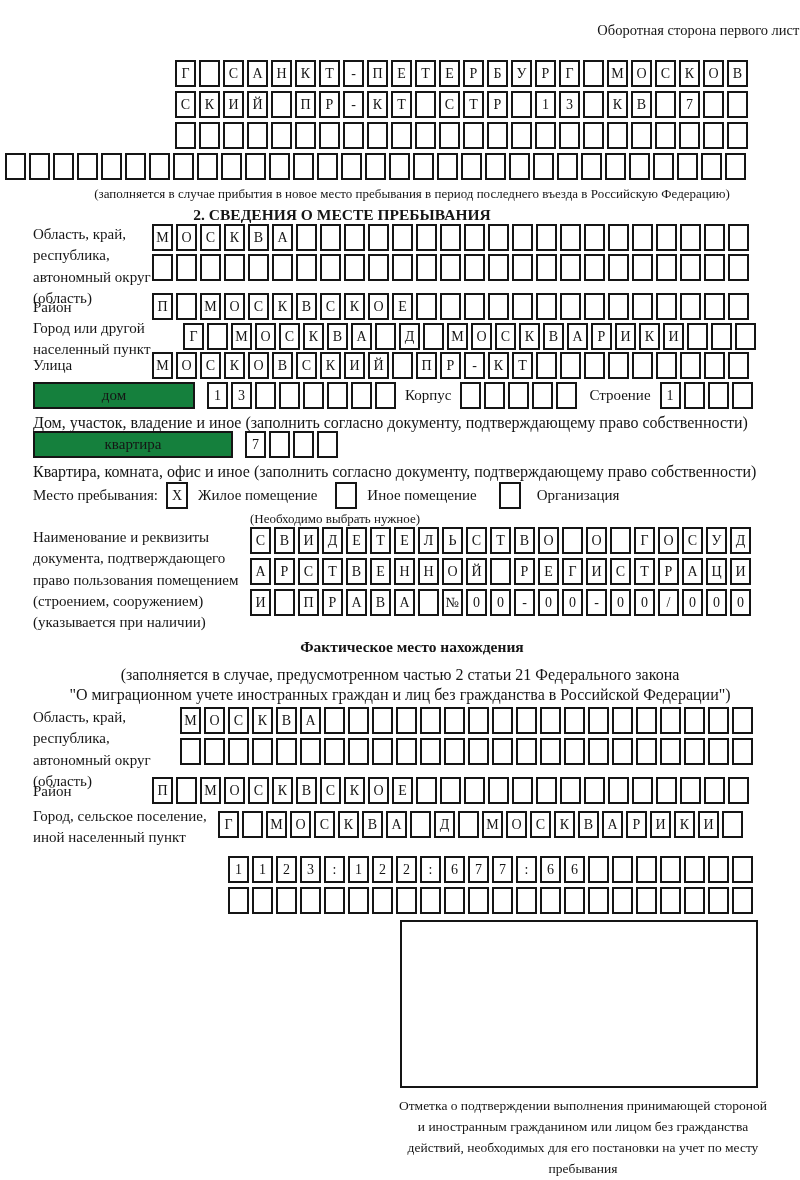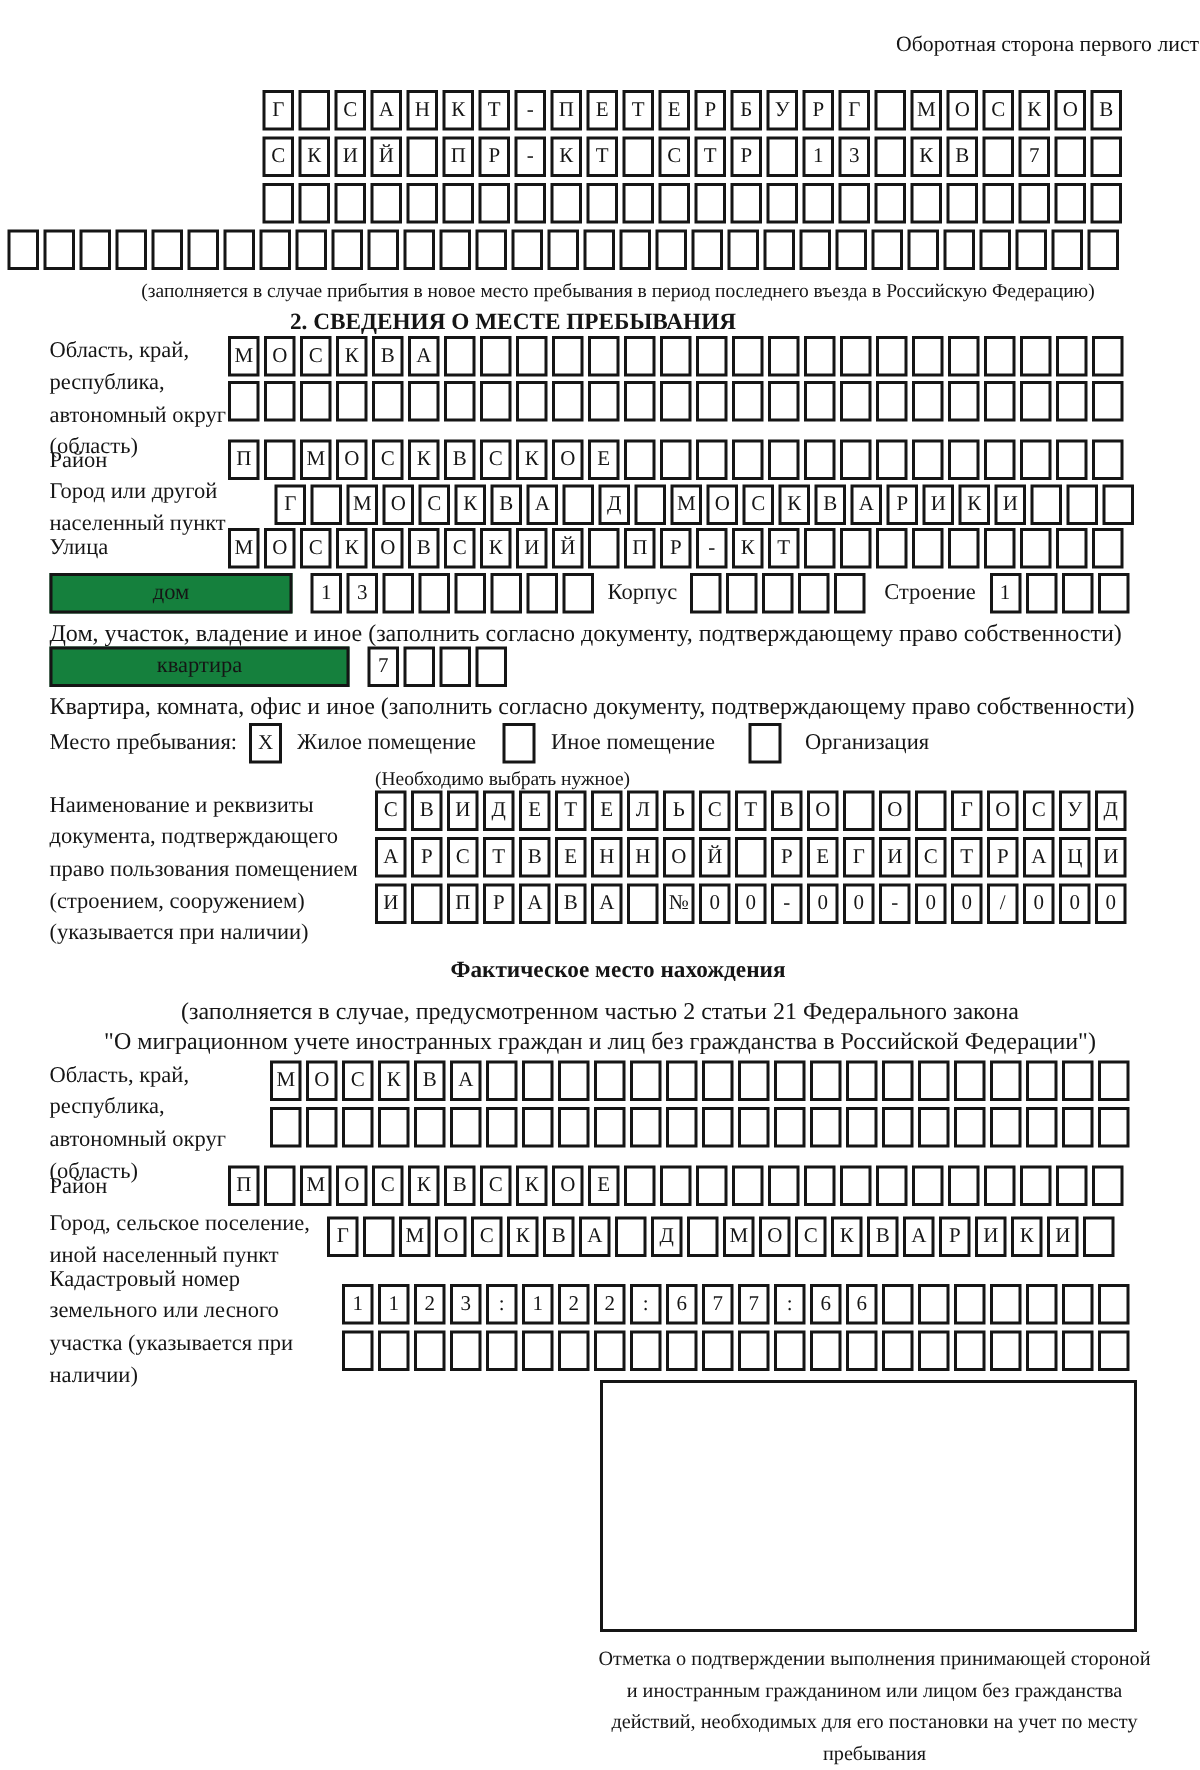--- a/index.html
+++ b/index.html
@@ -572,21 +572,20 @@
       <div class="cell">К</div>
       <div class="cell">В</div>
       <div class="cell">А</div>
       <div class="cell">Р</div>
       <div class="cell">И</div>
       <div class="cell">К</div>
       <div class="cell">И</div>
       <div class="cell"></div>
     </div>
 
-  <div id="kad-label" class="abs label">Кадастровый номер земельного или лесного участка (указывается при наличии)</div>
   <div id="kad-r1" class="abs cellrow">
       <div class="cell">1</div>
       <div class="cell">1</div>
       <div class="cell">2</div>
       <div class="cell">3</div>
       <div class="cell">:</div>
       <div class="cell">1</div>
       <div class="cell">2</div>
       <div class="cell">2</div>
       <div class="cell">:</div>

